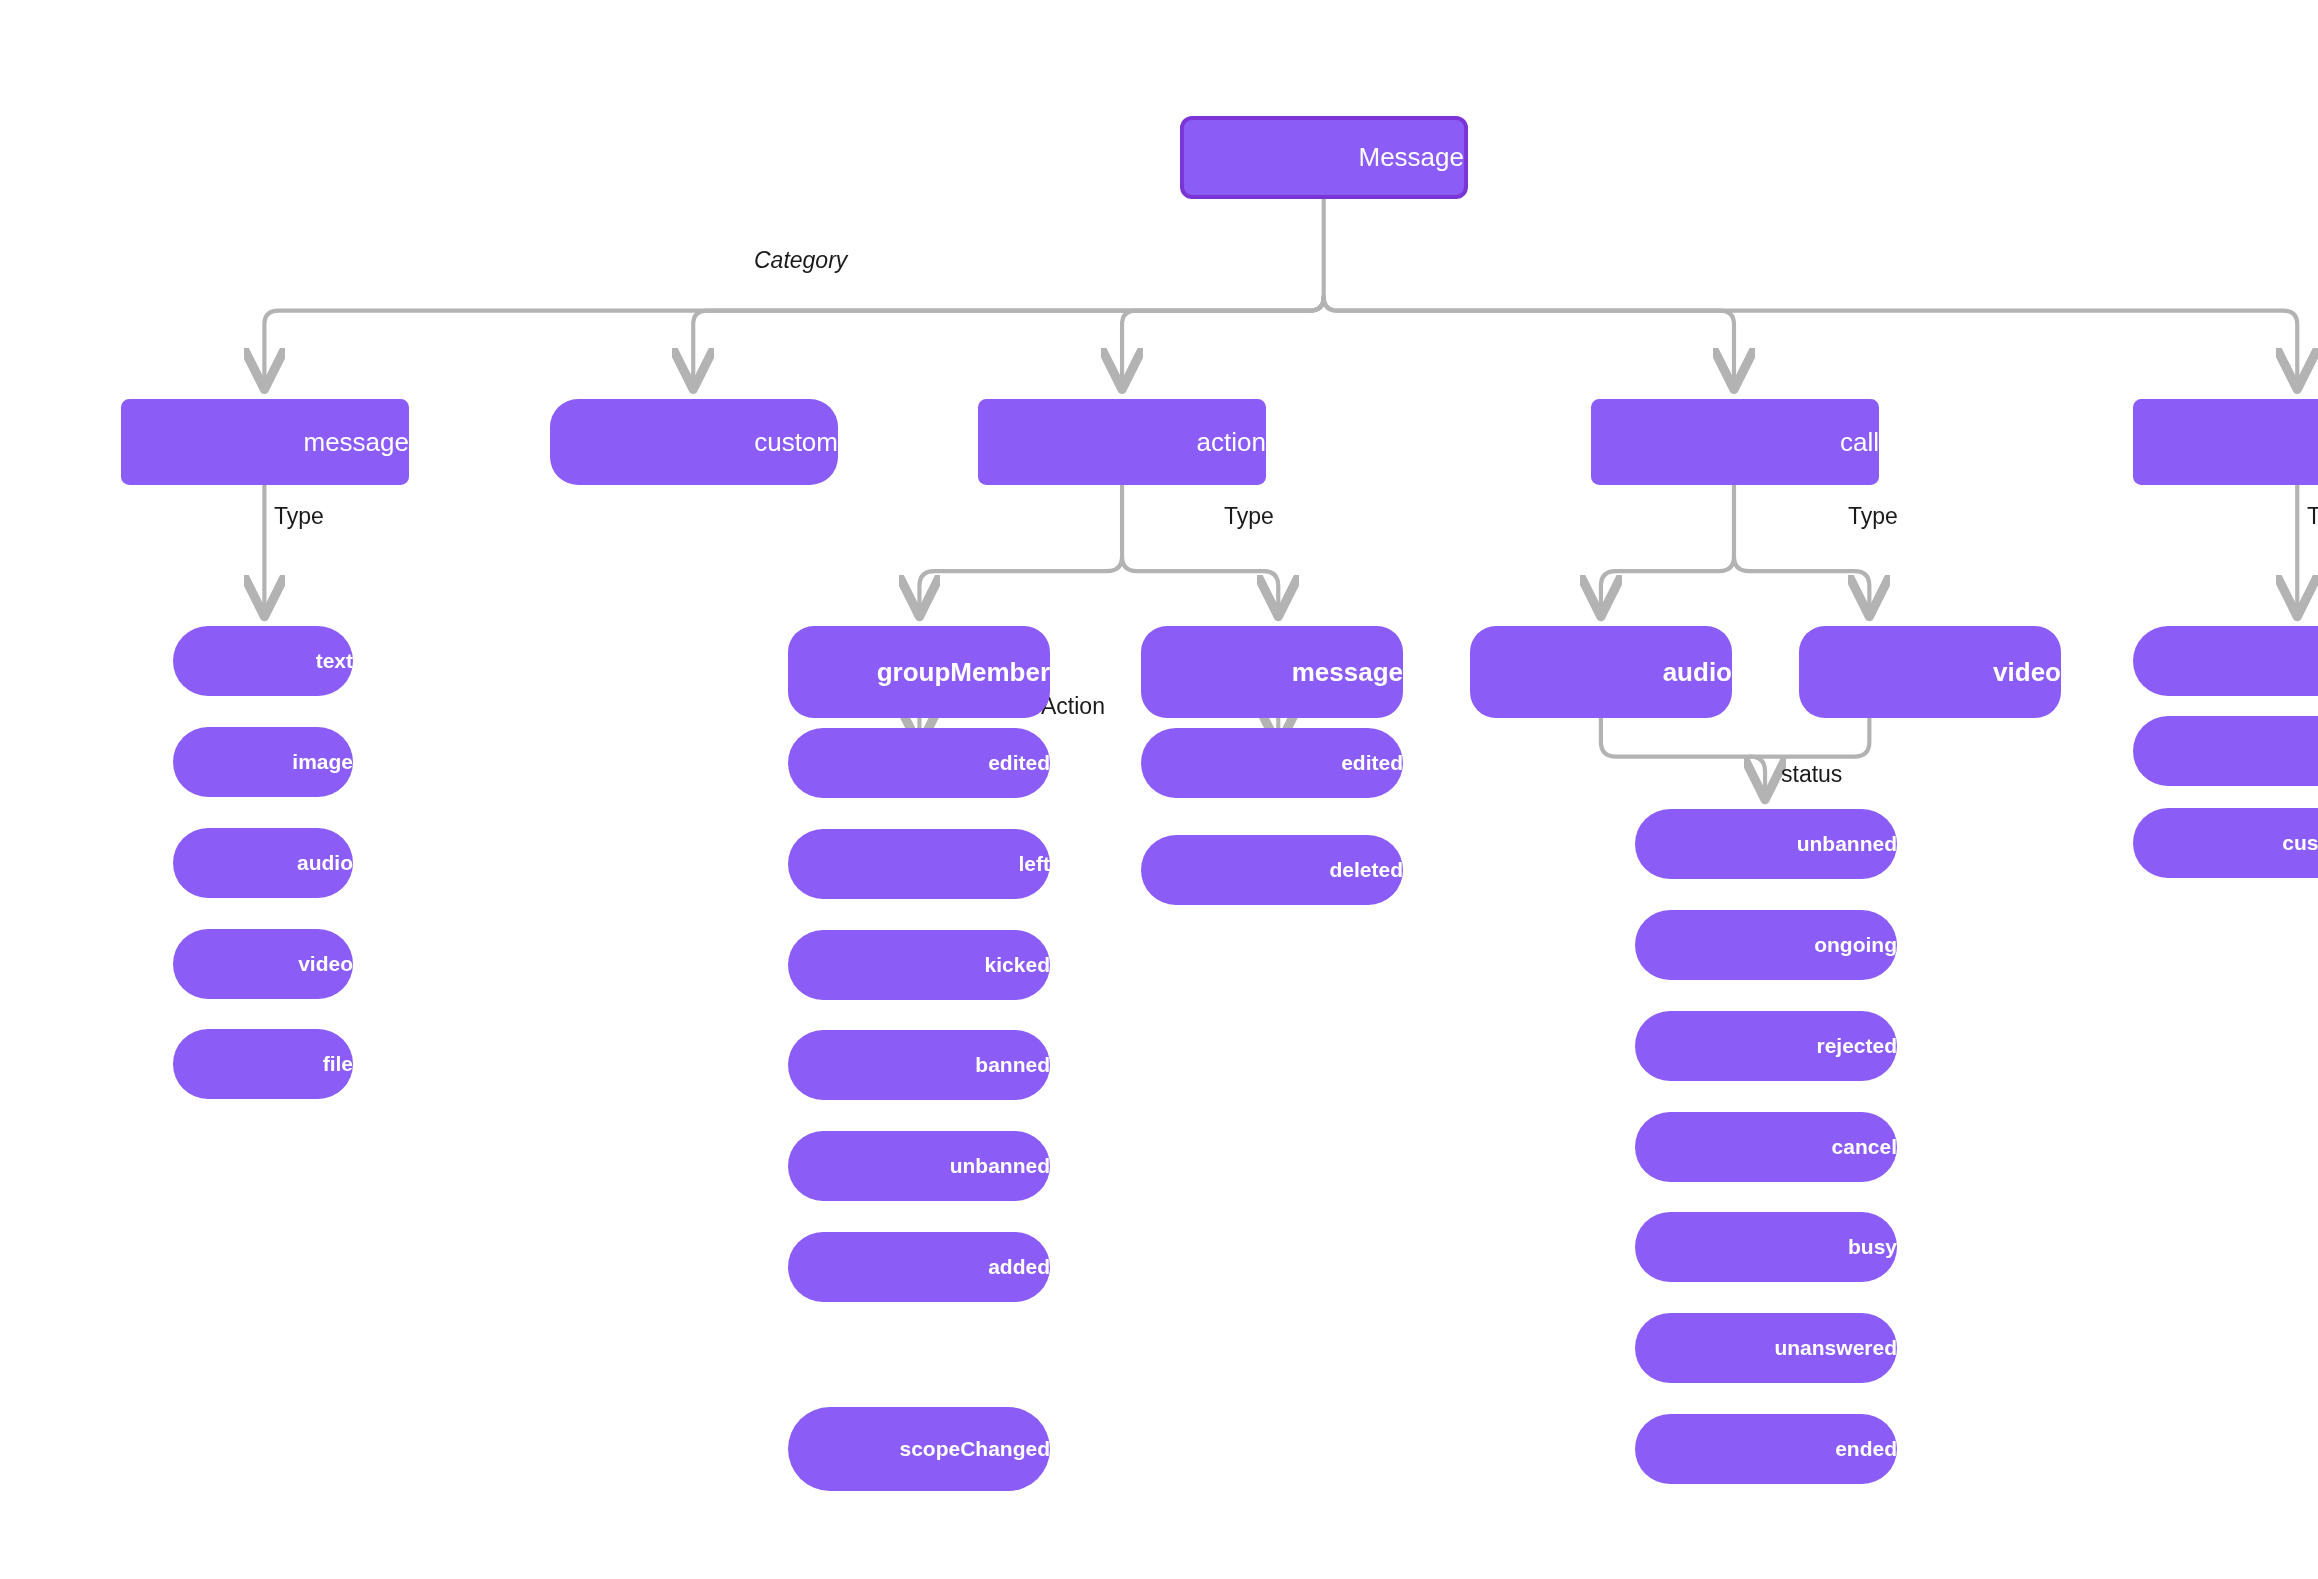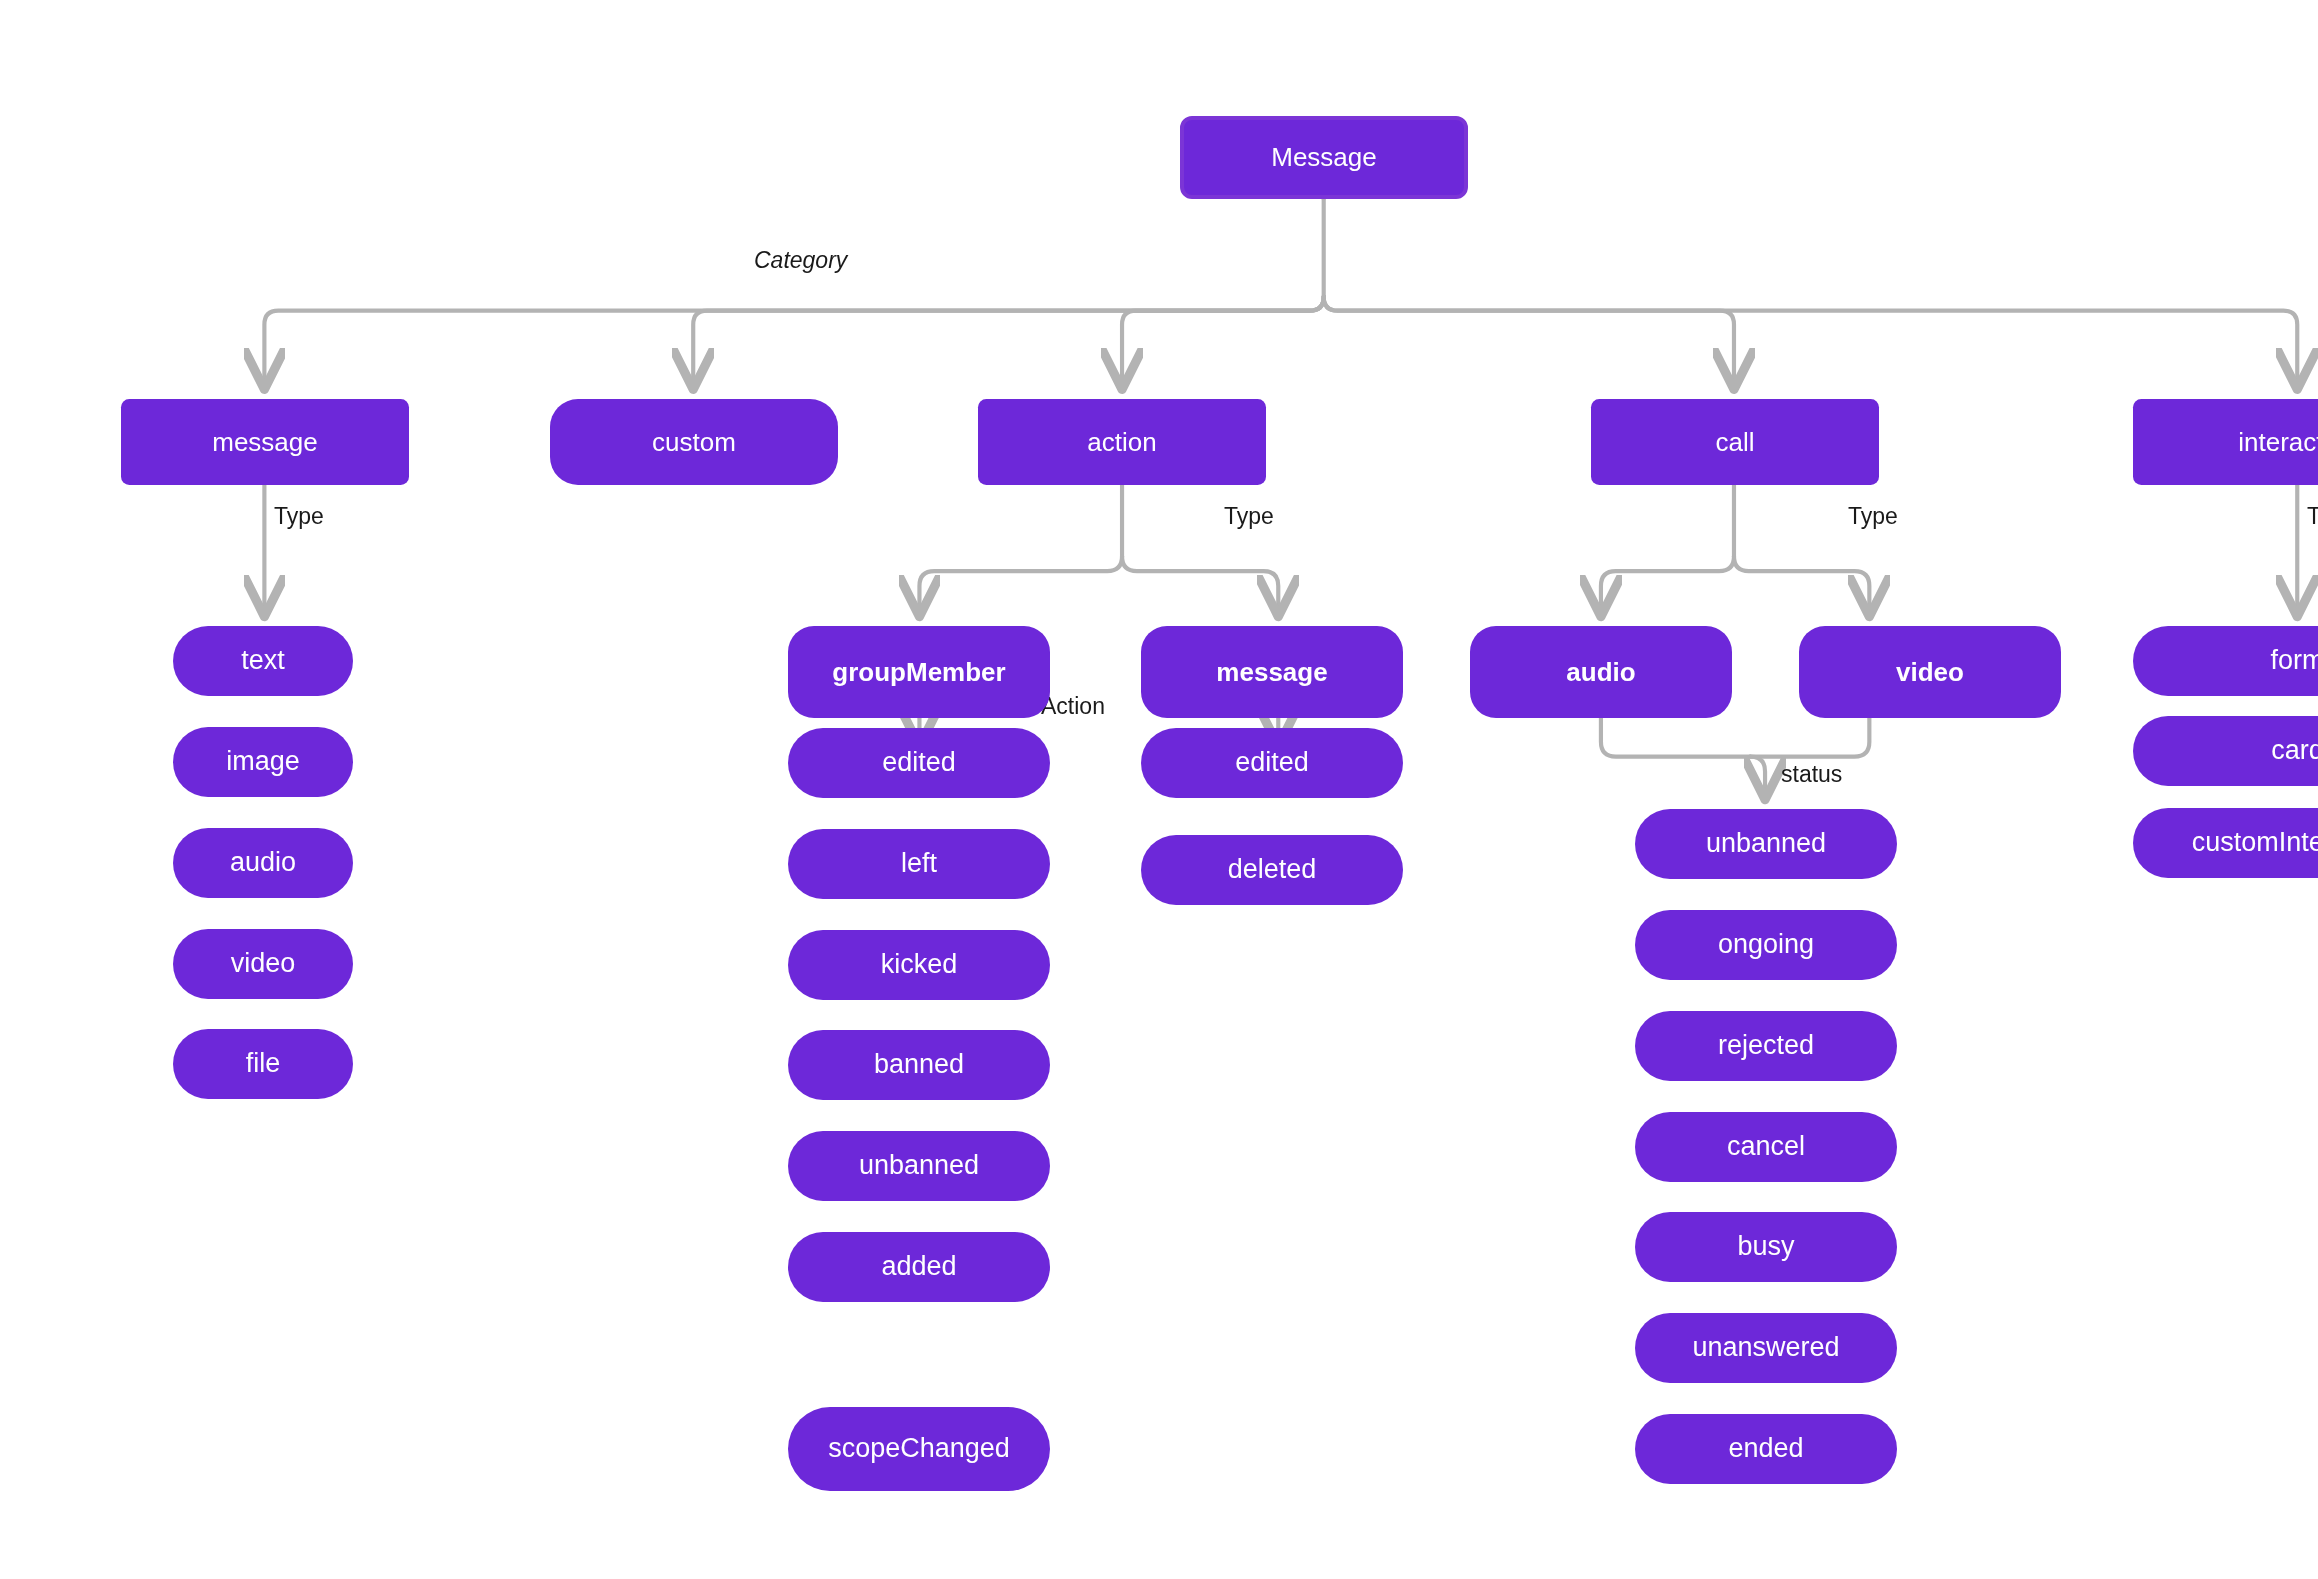--- a/index.html
+++ b/index.html
@@ -21,44 +21,45 @@
     position: absolute;
     inset: 0;
     width: 2538px;
     height: 1579px;
   }
   .node {
     position: absolute;
     box-sizing: border-box;
     display: flex;
     align-items: center;
-    justify-content: center;
+    justify-content: flex-end;
     color: #ffffff;
-    background: #6d28d9;
+    background: #8b5cf6;
     text-align: center;
     line-height: 1.1;
     user-select: none;
   }
   .node.root {
     border: 4.6px solid #7b35d6;
     border-radius: 12px;
     font-size: 26px;
   }
   .node.cat {
     border-radius: 8.3px;
     font-size: 26px;
   }
   .node.sub {
     border-radius: 26px;
     font-size: 26px;
     font-weight: bold;
   }
   .node.pill {
     border-radius: 463px;
-    font-size: 27px;
+    font-size: 21px;
+    font-weight: bold;
   }
   .edge-label {
     position: absolute;
     color: #1a1a1a;
     font-size: 23px;
     white-space: nowrap;
     user-select: none;
   }
 </style>
 </head>

